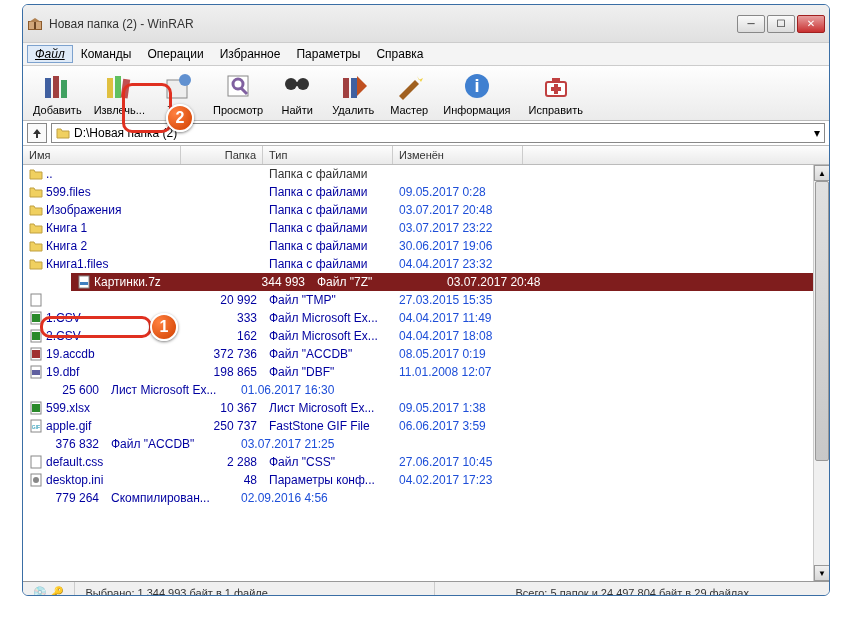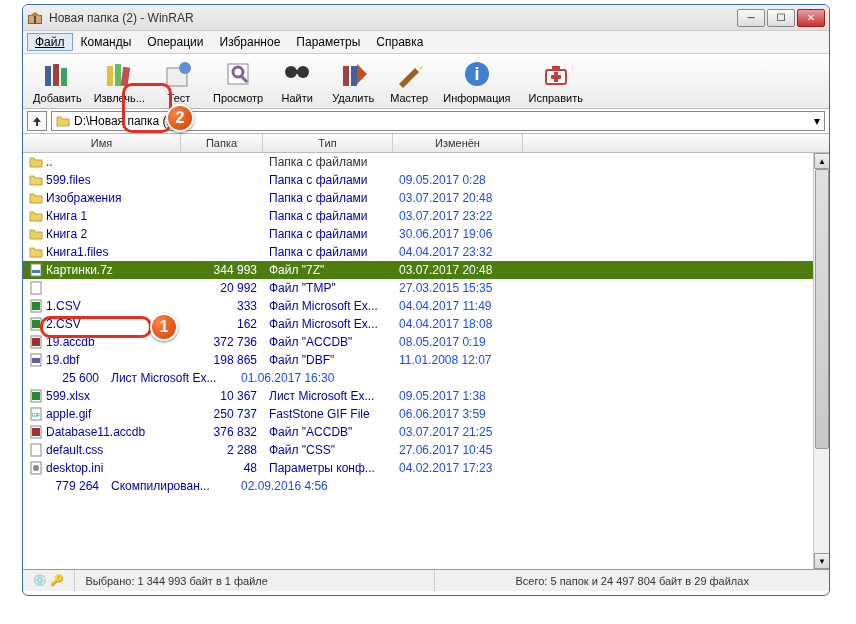--- a/index.html
+++ b/index.html
@@ -1,54 +1,54 @@
 <!DOCTYPE html>
 <html><head>
 <meta charset="utf-8">
 <style>
 * { box-sizing: border-box; margin: 0; padding: 0; }
 body { font-family: "Segoe UI", Tahoma, sans-serif; font-size: 12px; background: #fff; width: 856px; height: 624px; position: relative; }
 .outer-border { position: absolute; top: 4px; left: 22px; width: 808px; height: 592px; border: 1px solid #3a6ea5; border-radius: 6px; background: #fff; overflow: hidden; }
-.titlebar { height: 26px; background: linear-gradient(#f0f0f0,#e0e0e0); display: flex; align-items: center; padding: 0 4px; border-bottom: 1px solid #ccc; }
+.titlebar { height: 38px; background: linear-gradient(#f0f0f0,#e0e0e0); display: flex; align-items: center; padding: 0 4px; border-bottom: 1px solid #ccc; }
 .titlebar .icon { width: 16px; height: 16px; margin-right: 6px; }
 .titlebar .title { flex: 1; font-size: 12px; color: #333; }
 .winbtns { display: flex; gap: 2px; }
 .winbtn { width: 28px; height: 18px; border: 1px solid #888; border-radius: 2px; display: flex; align-items: center; justify-content: center; font-size: 10px; cursor: pointer; }
 .winbtn.close { background: linear-gradient(#e8a0a0,#c83030); color: #fff; border-color: #a02020; }
 .winbtn.mm { background: linear-gradient(#fafafa,#dcdcdc); }
 .menubar { display: flex; background: #f4f4f4; padding: 2px 4px; border-bottom: 1px solid #ccc; }
 .menubar .mi { padding: 2px 8px; cursor: pointer; }
 .menubar .mi.active { border: 1px solid #7da2ce; background: #e0ebf8; padding: 1px 7px; }
-.menubar .mi .ul { text-decoration: underline; }
+.menubar .mi .ul { text-decoration: underline; font-style: italic; }
 .toolbar { display: flex; background: linear-gradient(#fefefe,#ebebeb); border-bottom: 1px solid #bbb; padding: 2px 4px; position: relative; }
 .tbtn { display: flex; flex-direction: column; align-items: center; padding: 2px 6px; cursor: pointer; min-width: 56px; }
 .tbtn .ic { width: 32px; height: 32px; margin-bottom: 2px; }
 .tbtn .lbl { font-size: 11px; text-align: center; }
 .tsep { width: 6px; }
 .pathbar { display: flex; align-items: center; background: #fff; border-bottom: 1px solid #bbb; padding: 2px 4px; gap: 4px; }
 .upbtn { width: 20px; height: 20px; border: 1px solid #888; background: #fafafa; cursor: pointer; display: flex; align-items: center; justify-content: center; }
 .pathfield { flex: 1; height: 20px; border: 1px solid #888; background: #fff; display: flex; align-items: center; padding: 0 4px; gap: 4px; }
 .pathfield .fic { width: 14px; height: 14px; }
 .listhdr { display: flex; background: linear-gradient(#fdfdfd,#eaeaea); border-bottom: 1px solid #bbb; }
-.listhdr .col { border-right: 1px solid #ccc; padding: 3px 6px; font-size: 11px; color: #333; text-align: center; }
+.listhdr .col { border-right: 1px solid #ccc; padding: 3px 6px; font-size: 11px; color: #333; }
 .col-name { width: 158px; }
 .col-size { width: 82px; text-align: right; }
 .col-type { width: 130px; }
 .col-mod { width: 130px; }
 .filelist { height: 416px; overflow: hidden; background: #fff; position: relative; }
 .row { display: flex; align-items: center; height: 18px; font-size: 12px; }
 .row .c { padding: 0 6px; overflow: hidden; white-space: nowrap; text-overflow: ellipsis; }
 .row .c1 { width: 158px; display: flex; align-items: center; gap: 3px; }
 .row .c2 { width: 82px; text-align: right; color: #0000a0; }
 .row .c3 { width: 130px; color: #0000a0; }
 .row .c4 { width: 130px; color: #1d4ed8; }
 .row .fic { width: 14px; height: 14px; flex-shrink: 0; }
 .row .fname { color: #0000a0; }
 .row.parent .c3 { color: #333; }
-.row.sel { background: #4d7c0f; }
+.row.sel { background: #7f1d1d; margin-left: 48px; }
 .row.sel .c, .row.sel .fname { color: #fff; }
 .scrollbar { position: absolute; right: 0; top: 0; width: 16px; height: 100%; background: #f0f0f0; border-left: 1px solid #ccc; }
 .scrollbar .thumb { position: absolute; left: 1px; width: 14px; background: linear-gradient(#e0e0e0,#c8c8c8); border: 1px solid #999; border-radius: 2px; }
 .scrollbar .sbtn { position: absolute; left: 0; width: 16px; height: 16px; background: linear-gradient(#f0f0f0,#d8d8d8); border: 1px solid #999; display: flex; align-items: center; justify-content: center; font-size: 8px; }
 .statusbar { display: flex; align-items: center; border-top: 1px solid #999; background: #f0f0f0; height: 22px; font-size: 11px; color: #333; }
 .statusbar .seg { padding: 0 10px; border-right: 1px solid #ccc; height: 100%; display: flex; align-items: center; }
 .statusbar .seg.icons { gap: 4px; }
 .statusbar .seg:last-child { border-right: none; flex: 1; justify-content: center; }
 .red-out { position: absolute; border: 3px solid #e03020; border-radius: 10px; pointer-events: none; }
 .marker { position: absolute; width: 28px; height: 28px; border-radius: 50%; background: radial-gradient(circle at 30% 30%, #ff8040, #d04000); border: 2px solid #fff; color: #fff; font-weight: bold; font-size: 16px; display: flex; align-items: center; justify-content: center; box-shadow: 0 1px 3px rgba(0,0,0,.5); pointer-events:none; }
@@ -389,29 +389,20 @@
               <text x="7" y="10" font-size="5" fill="#08a" text-anchor="middle">GIF</text>
             </svg>
           </span>
           <span class="fname">apple.gif</span>
         </div>
         <div class="c c2">250 737</div>
         <div class="c c3">FastStone GIF File</div>
         <div class="c c4">06.06.2017 3:59</div>
       </div>
       <div class="row">
-        <div class="c c1">
-          <span class="fic">
-            <svg viewBox="0 0 14 14">
-              <rect x="2" y="1" width="10" height="12" fill="#fff" stroke="#888"></rect>
-              <rect x="3" y="3" width="8" height="8" fill="#a03030"></rect>
-            </svg>
-          </span>
-          <span class="fname">Database11.accdb</span>
-        </div>
         <div class="c c2">376 832</div>
         <div class="c c3">Файл "ACCDB"</div>
         <div class="c c4">03.07.2017 21:25</div>
       </div>
       <div class="row">
         <div class="c c1">
           <span class="fic">
             <svg viewBox="0 0 14 14">
               <rect x="2" y="1" width="10" height="12" fill="#fff" stroke="#888"></rect>
             </svg>

